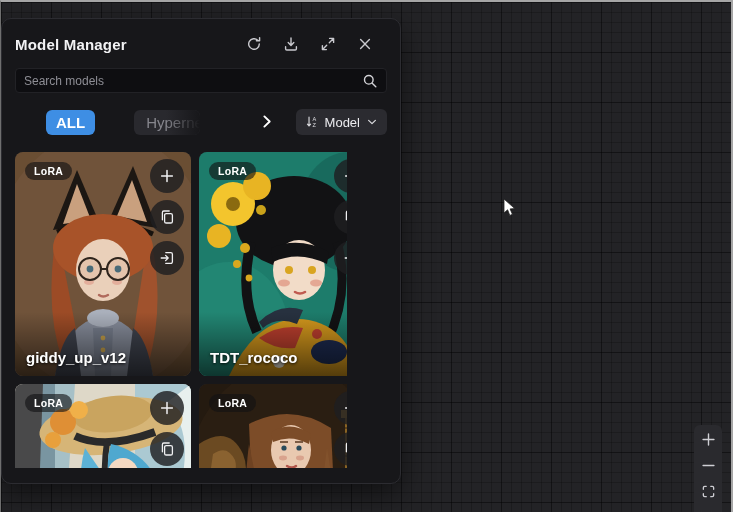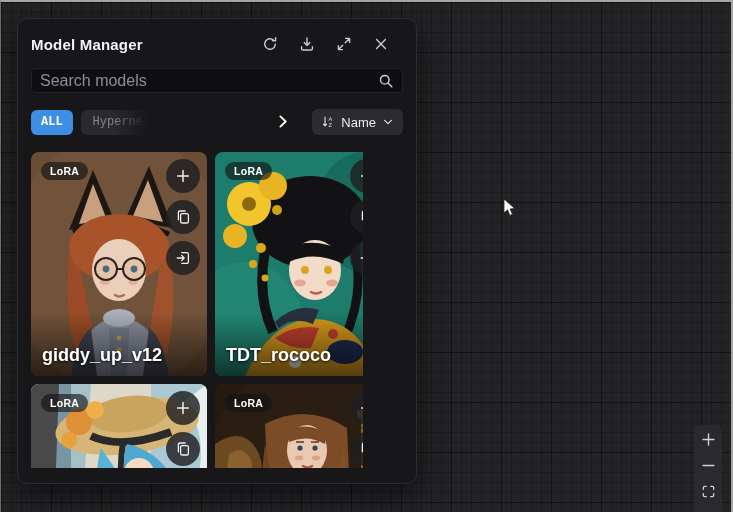--- a/index.html
+++ b/index.html
@@ -10,45 +10,45 @@
     font-family:"Liberation Sans", sans-serif;
     background-color:#232326;
     background-image:
       linear-gradient(rgba(0,0,0,.20) 1px, transparent 1px),
       linear-gradient(90deg, rgba(0,0,0,.20) 1px, transparent 1px),
       linear-gradient(rgba(0,0,0,.32) 1px, transparent 1px),
       linear-gradient(90deg, rgba(0,0,0,.32) 1px, transparent 1px);
     background-size:10px 10px, 10px 10px, 50px 50px, 50px 50px;
   }
   .panel {
-    position:absolute; left:16px; top:16px; width:400px; height:466px;
+    position:absolute; left:0; top:16px; width:400px; height:466px;
     background:#17171a; border:1px solid #2c2c31; border-radius:10px;
     box-shadow:0 10px 30px rgba(0,0,0,.55);
   }
   .panel-header { display:flex; align-items:center; padding:16px 26px 0 13px; }
   .panel-title { flex:1; color:#f2f2f4; font-size:15px; font-weight:bold; letter-spacing:.2px; }
   .hbtn { width:18px; height:18px; margin-left:19px; color:#c9c9ce; display:flex; align-items:center; justify-content:center; cursor:pointer; background:none; border:none; padding:0; }
   .hbtn svg { width:16px; height:16px; }
 
   .search-row {
     margin:15px 13px 0; height:25px; background:#0e0e11; border:1px solid #222226;
     border-radius:4px; display:flex; align-items:center; padding:0 8px;
   }
   .search-row input {
     flex:1; background:transparent; border:none; outline:none;
-    color:#0ea5e9; font-size:16px; font-family:"Liberation Sans", sans-serif;
+    color:#0ea5e9; font-size:12px; font-family:"Liberation Sans", sans-serif;
   }
   .search-row input::placeholder { color:#8e8e95; }
   .search-icon { width:16px; height:16px; color:#d4d4d8; cursor:pointer; }
 
   .filter-row { margin:16px 13px 0; display:flex; align-items:center; gap:8px; position:relative; }
   .chip {
     height:25px; line-height:25px; padding:0 12px; border-radius:6px;
-    background:#29292e; color:#e3e3e6; font-size:12px; cursor:pointer; white-space:nowrap;
-    border:none; font-family:Liberation Mono, monospace;
+    background:#29292e; color:#e3e3e6; font-size:15px; cursor:pointer; white-space:nowrap;
+    border:none; font-family:Liberation Sans, sans-serif;margin-left:31px;
   }
   .chip.active { background:#3e8ee4; color:#ffffff; font-weight:bold; padding:0 10px; }
   .chip.truncated {
     width:66px; padding:0 0 0 12px; overflow:hidden; color:#86868d; position:relative;
   }
   .chip.truncated .fade {
     position:absolute; top:0; right:0; width:34px; height:100%;
     background:linear-gradient(90deg, rgba(23,23,26,0), #17171a);
   }
   .scroll-next {
@@ -72,21 +72,21 @@
     position:absolute; top:10px; left:10px; background:rgba(18,18,20,.62);
     color:#fff; font-size:10.5px; font-weight:bold; padding:3px 9px; border-radius:10px; letter-spacing:.3px;
   }
   .actions { position:absolute; top:7px; right:7px; display:flex; flex-direction:column; gap:7px; }
   .abtn {
     width:34px; height:34px; border-radius:50%; background:rgba(30,30,33,.82);
     display:flex; align-items:center; justify-content:center; color:#f0f0f2; cursor:pointer; border:none; padding:0;
   }
   .abtn svg { width:16px; height:16px; }
   .card-name {
-    position:absolute; left:11px; bottom:10px; color:#ffffff; font-size:18px; font-weight:bold;
+    position:absolute; left:11px; bottom:10px; color:#ffffff; font-size:15px; font-weight:bold;
     text-shadow:0 1px 3px rgba(0,0,0,.9);
   }
 
   .zoom-toolbar {
     position:absolute; right:9px; top:423px; width:28px; height:110px;
     background:#2a2a2e; border-radius:6px; display:flex; flex-direction:column;
     align-items:center; padding-top:4px; gap:6px;
   }
   .zbtn { width:20px; height:20px; display:flex; align-items:center; justify-content:center;
     color:#cfcfd4; cursor:pointer; background:none; border:none; padding:0; }
@@ -147,21 +147,21 @@
         <svg viewBox="0 0 16 16">
             <path d="M6 3.2 11 8l-5 4.8" fill="none" stroke="currentColor" stroke-width="1.8" stroke-linecap="round" stroke-linejoin="round"></path>
           </svg>
       </button>
       <button class="sort-btn">
         <svg viewBox="0 0 16 16" width="14" height="14">
             <path d="M4.6 2.5v10M2.8 10.4l1.8 2.1 1.8-2.1" fill="none" stroke="currentColor" stroke-width="1.3" stroke-linecap="round" stroke-linejoin="round"></path>
             <text x="8.6" y="7" font-size="6.4" fill="currentColor" font-family="Liberation Sans, sans-serif">A</text>
             <text x="8.6" y="14" font-size="6.4" fill="currentColor" font-family="Liberation Sans, sans-serif">Z</text>
           </svg>
-        <span>Name</span>
+        <span>Model</span>
         <svg viewBox="0 0 16 16" width="12" height="12">
             <path d="M3.5 5.8 8 10.2l4.5-4.4" fill="none" stroke="currentColor" stroke-width="1.6" stroke-linecap="round" stroke-linejoin="round"></path>
           </svg>
       </button>
     </div>
 
     <div class="cards">
 
       <div class="card">
         <svg class="art" viewBox="0 0 176 224" preserveAspectRatio="none">

